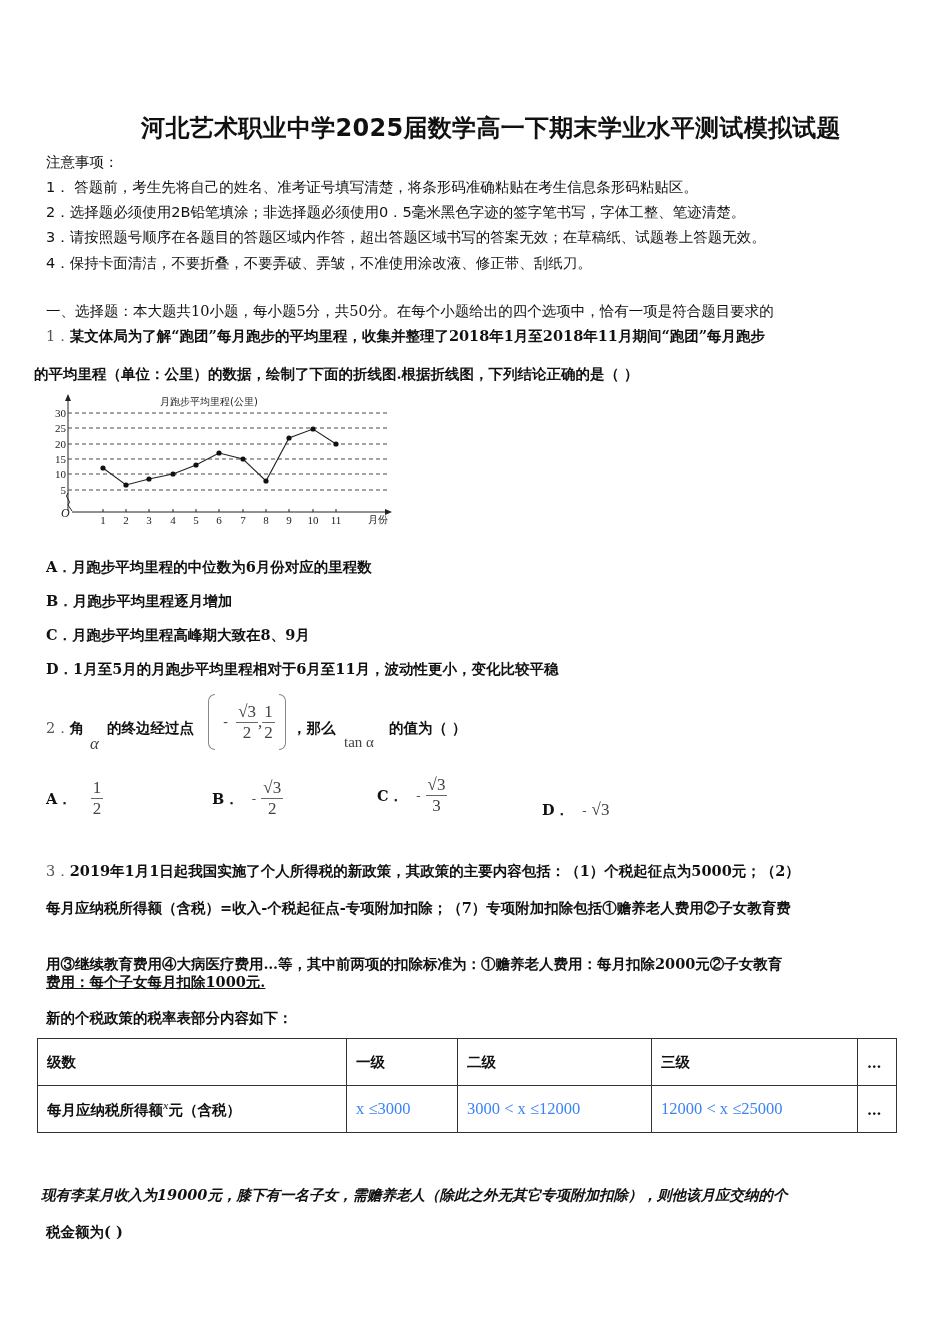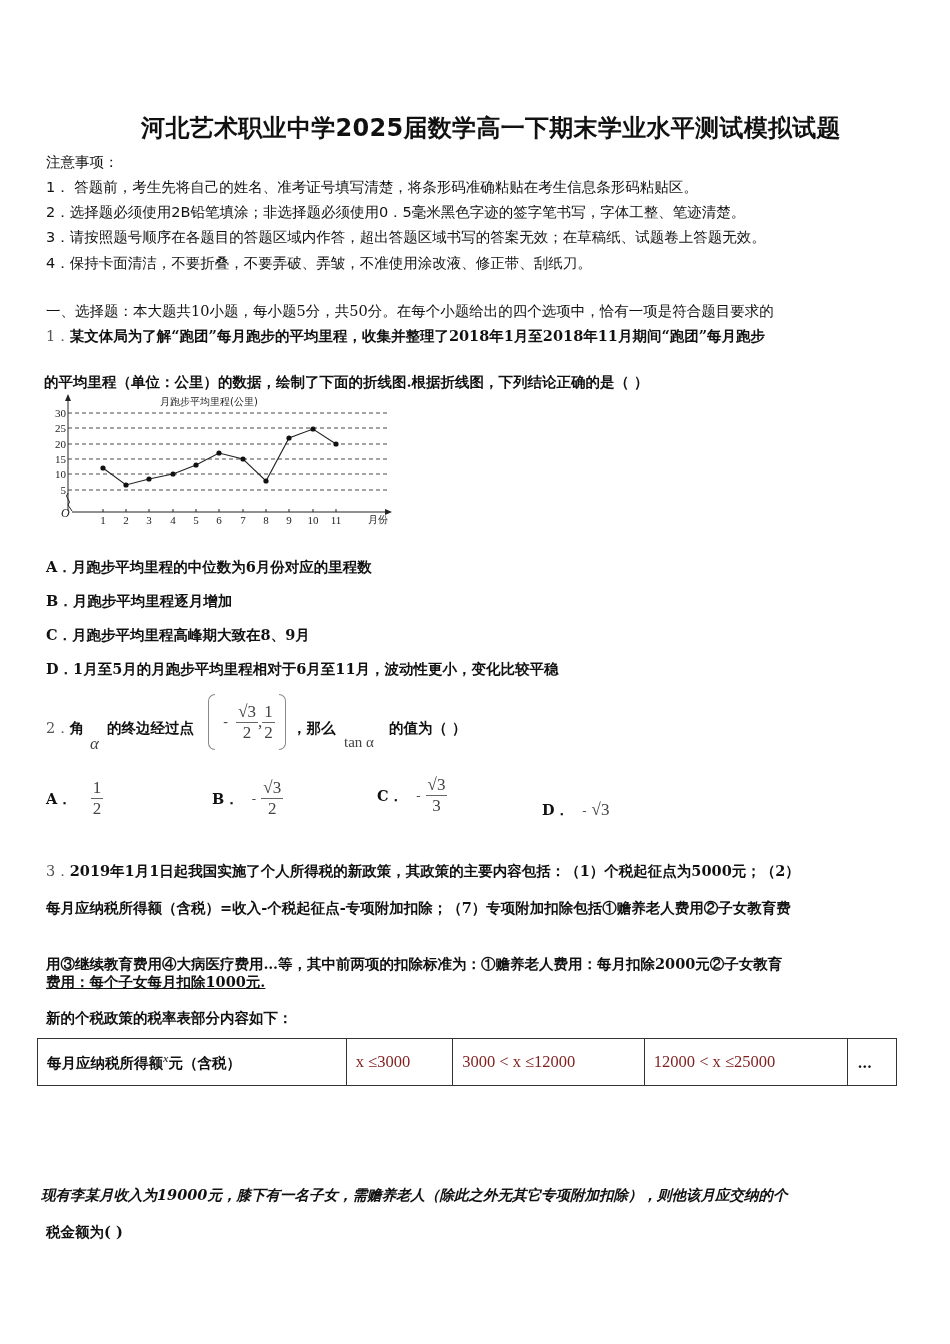--- a/index.html
+++ b/index.html
@@ -11,42 +11,42 @@
   .line { font-size:14.5px; line-height:20px; }
   .b { font-weight:bold; }
   .gray { color:#555; }
   .sans { font-family:"DejaVu Sans","Liberation Sans",sans-serif; }
   .math { font-family:"Liberation Serif","DejaVu Serif",serif; color:#444; font-size:17px; }
   .frac { display:inline-block; vertical-align:middle; text-align:center; }
   .frac .num { display:block; border-bottom:1px solid #666; padding:0 2px; line-height:20px; }
   .frac .den { display:block; line-height:20px; }
   table.tax { position:absolute; left:37px; top:1038px; width:860px; border-collapse:collapse; }
   table.tax td { border:1.5px solid #333; height:46px; padding:0 9px; font-size:14.5px; vertical-align:middle; }
-  table.tax td.m { font-family:"Liberation Serif",serif; color:#7f1d1d; font-size:16.5px; }
+  table.tax td.m { font-family:"Liberation Serif",serif; color:#3b82f6; font-size:16.5px; }
   .paren { display:inline-block; vertical-align:middle; width:6px; height:54px; border:1px solid #888; border-radius:8px; }
   .paren.l { border-right:none; border-radius:8px 0 0 8px; }
   .paren.r { border-left:none; border-radius:0 8px 8px 0; }
 </style>
 </head>
 <body>
 
 <div class="abs title">河北艺术职业中学2025届数学高一下期末学业水平测试模拟试题</div>
 
 <div class="abs line sans" style="left:46px;top:152px;">注意事项：</div>
 <div class="abs line sans" style="left:46px;top:177px;">1．  答题前，考生先将自己的姓名、准考证号填写清楚，将条形码准确粘贴在考生信息条形码粘贴区。</div>
 <div class="abs line sans" style="left:46px;top:202px;">2．选择题必须使用2B铅笔填涂；非选择题必须使用0．5毫米黑色字迹的签字笔书写，字体工整、笔迹清楚。</div>
 <div class="abs line sans" style="left:46px;top:227px;">3．请按照题号顺序在各题目的答题区域内作答，超出答题区域书写的答案无效；在草稿纸、试题卷上答题无效。</div>
 <div class="abs line sans" style="left:46px;top:253px;">4．保持卡面清洁，不要折叠，不要弄破、弄皱，不准使用涂改液、修正带、刮纸刀。</div>
 
 <div class="abs line" style="left:46px;top:301px;">一、选择题：本大题共10小题，每小题5分，共50分。在每个小题给出的四个选项中，恰有一项是符合题目要求的</div>
 
 <div class="abs line" style="left:46px;top:326px;">
   <span class="gray">1．</span><span class="b">某文体局为了解“跑团”每月跑步的平均里程，收集并整理了2018年1月至2018年11月期间“跑团”每月跑步</span>
 </div>
-<div class="abs line b" style="left:44px;top:364px;margin-top:8px;">的平均里程（单位：公里）的数据，绘制了下面的折线图.根据折线图，下列结论正确的是（    ）</div>
+<div class="abs line b" style="left:34px;top:364px;">的平均里程（单位：公里）的数据，绘制了下面的折线图.根据折线图，下列结论正确的是（    ）</div>
 
 <div class="abs" style="left:55px;top:393px;width:345px;height:135px;">
   <svg width="345" height="135" viewBox="0 0 345 135">
 
     <line x1="13" y1="118" x2="13" y2="4" stroke="#222" stroke-width="1"></line>
     <polygon points="13,1 10,8 16,8" fill="#222"></polygon>
 
     <path d="M13,100 q-3,3 0,6 q3,3 0,6 l4,6" fill="none" stroke="#222" stroke-width="1"></path>
 
     <line x1="17" y1="119" x2="333" y2="119" stroke="#222" stroke-width="1"></line>
@@ -167,20 +167,27 @@
 <div class="abs line" style="left:46px;top:861px;text-align:right;">
   <span class="gray">3．</span><span class="b">2019年1月1日起我国实施了个人所得税的新政策，其政策的主要内容包括：（1）个税起征点为5000元；（2）</span>
 </div>
 <div class="abs line b" style="left:46px;top:898px;">每月应纳税所得额（含税）=收入-个税起征点-专项附加扣除；（7）专项附加扣除包括①赡养老人费用②子女教育费</div>
 <div class="abs line b" style="left:46px;top:935px;margin-top:19px;">用③继续教育费用④大病医疗费用…等，其中前两项的扣除标准为：①赡养老人费用：每月扣除2000元②子女教育</div>
 <div class="abs line b" style="left:46px;top:972px;text-decoration:underline;">费用：每个子女每月扣除1000元.</div>
 <div class="abs line b" style="left:46px;top:1008px;">新的个税政策的税率表部分内容如下：</div>
 
 <table class="tax">
   <tbody>
+      <tr>
+    <td style="width:290px;" class="b">级数</td>
+    <td style="width:92px;" class="b">一级</td>
+    <td style="width:175px;" class="b">二级</td>
+    <td style="width:187px;" class="b">三级</td>
+    <td class="b">…</td>
+  </tr>
   <tr>
     <td class="b"><span>每月应纳税所得额</span><sup class="math" style="font-size:11px;font-style:italic;">x</sup><span>元（含税）</span></td>
     <td class="m">x ≤3000</td>
     <td class="m">3000 &lt; x ≤12000</td>
     <td class="m">12000 &lt; x ≤25000</td>
     <td class="b">…</td>
   </tr>
 </tbody>
   </table>
 

